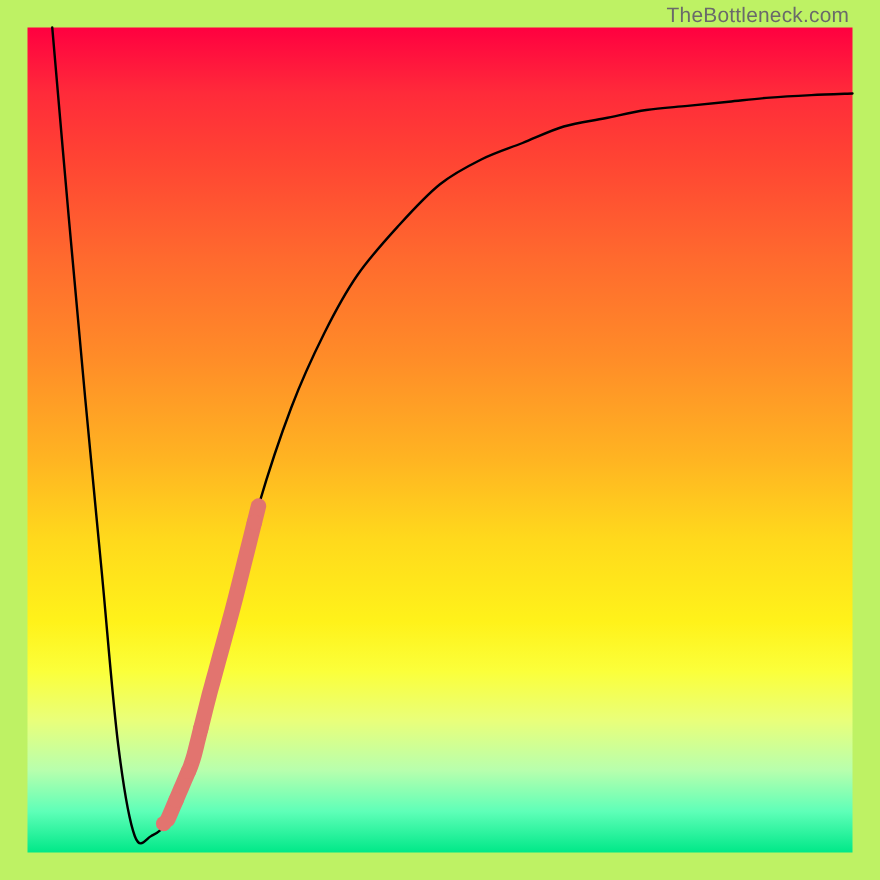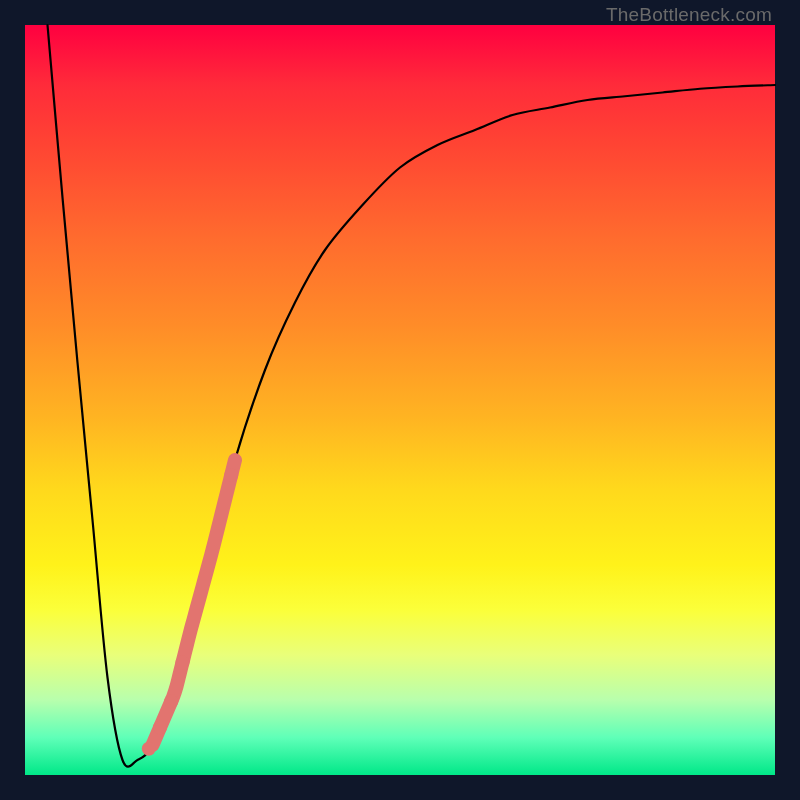--- a/index.html
+++ b/index.html
@@ -8,21 +8,21 @@
     width: 800px;
     height: 800px;
     overflow: hidden;
     background: #000;
     font-family: Arial, Helvetica, sans-serif;
   }
   .outer {
     position: relative;
     width: 800px;
     height: 800px;
-    background: #0f172a;
+    background: #bef264;
   }
   .plot-area {
     position: absolute;
     left: 25px;
     top: 25px;
     width: 750px;
     height: 750px;
     
     background: linear-gradient(to bottom,
       #ff0040 0%,

